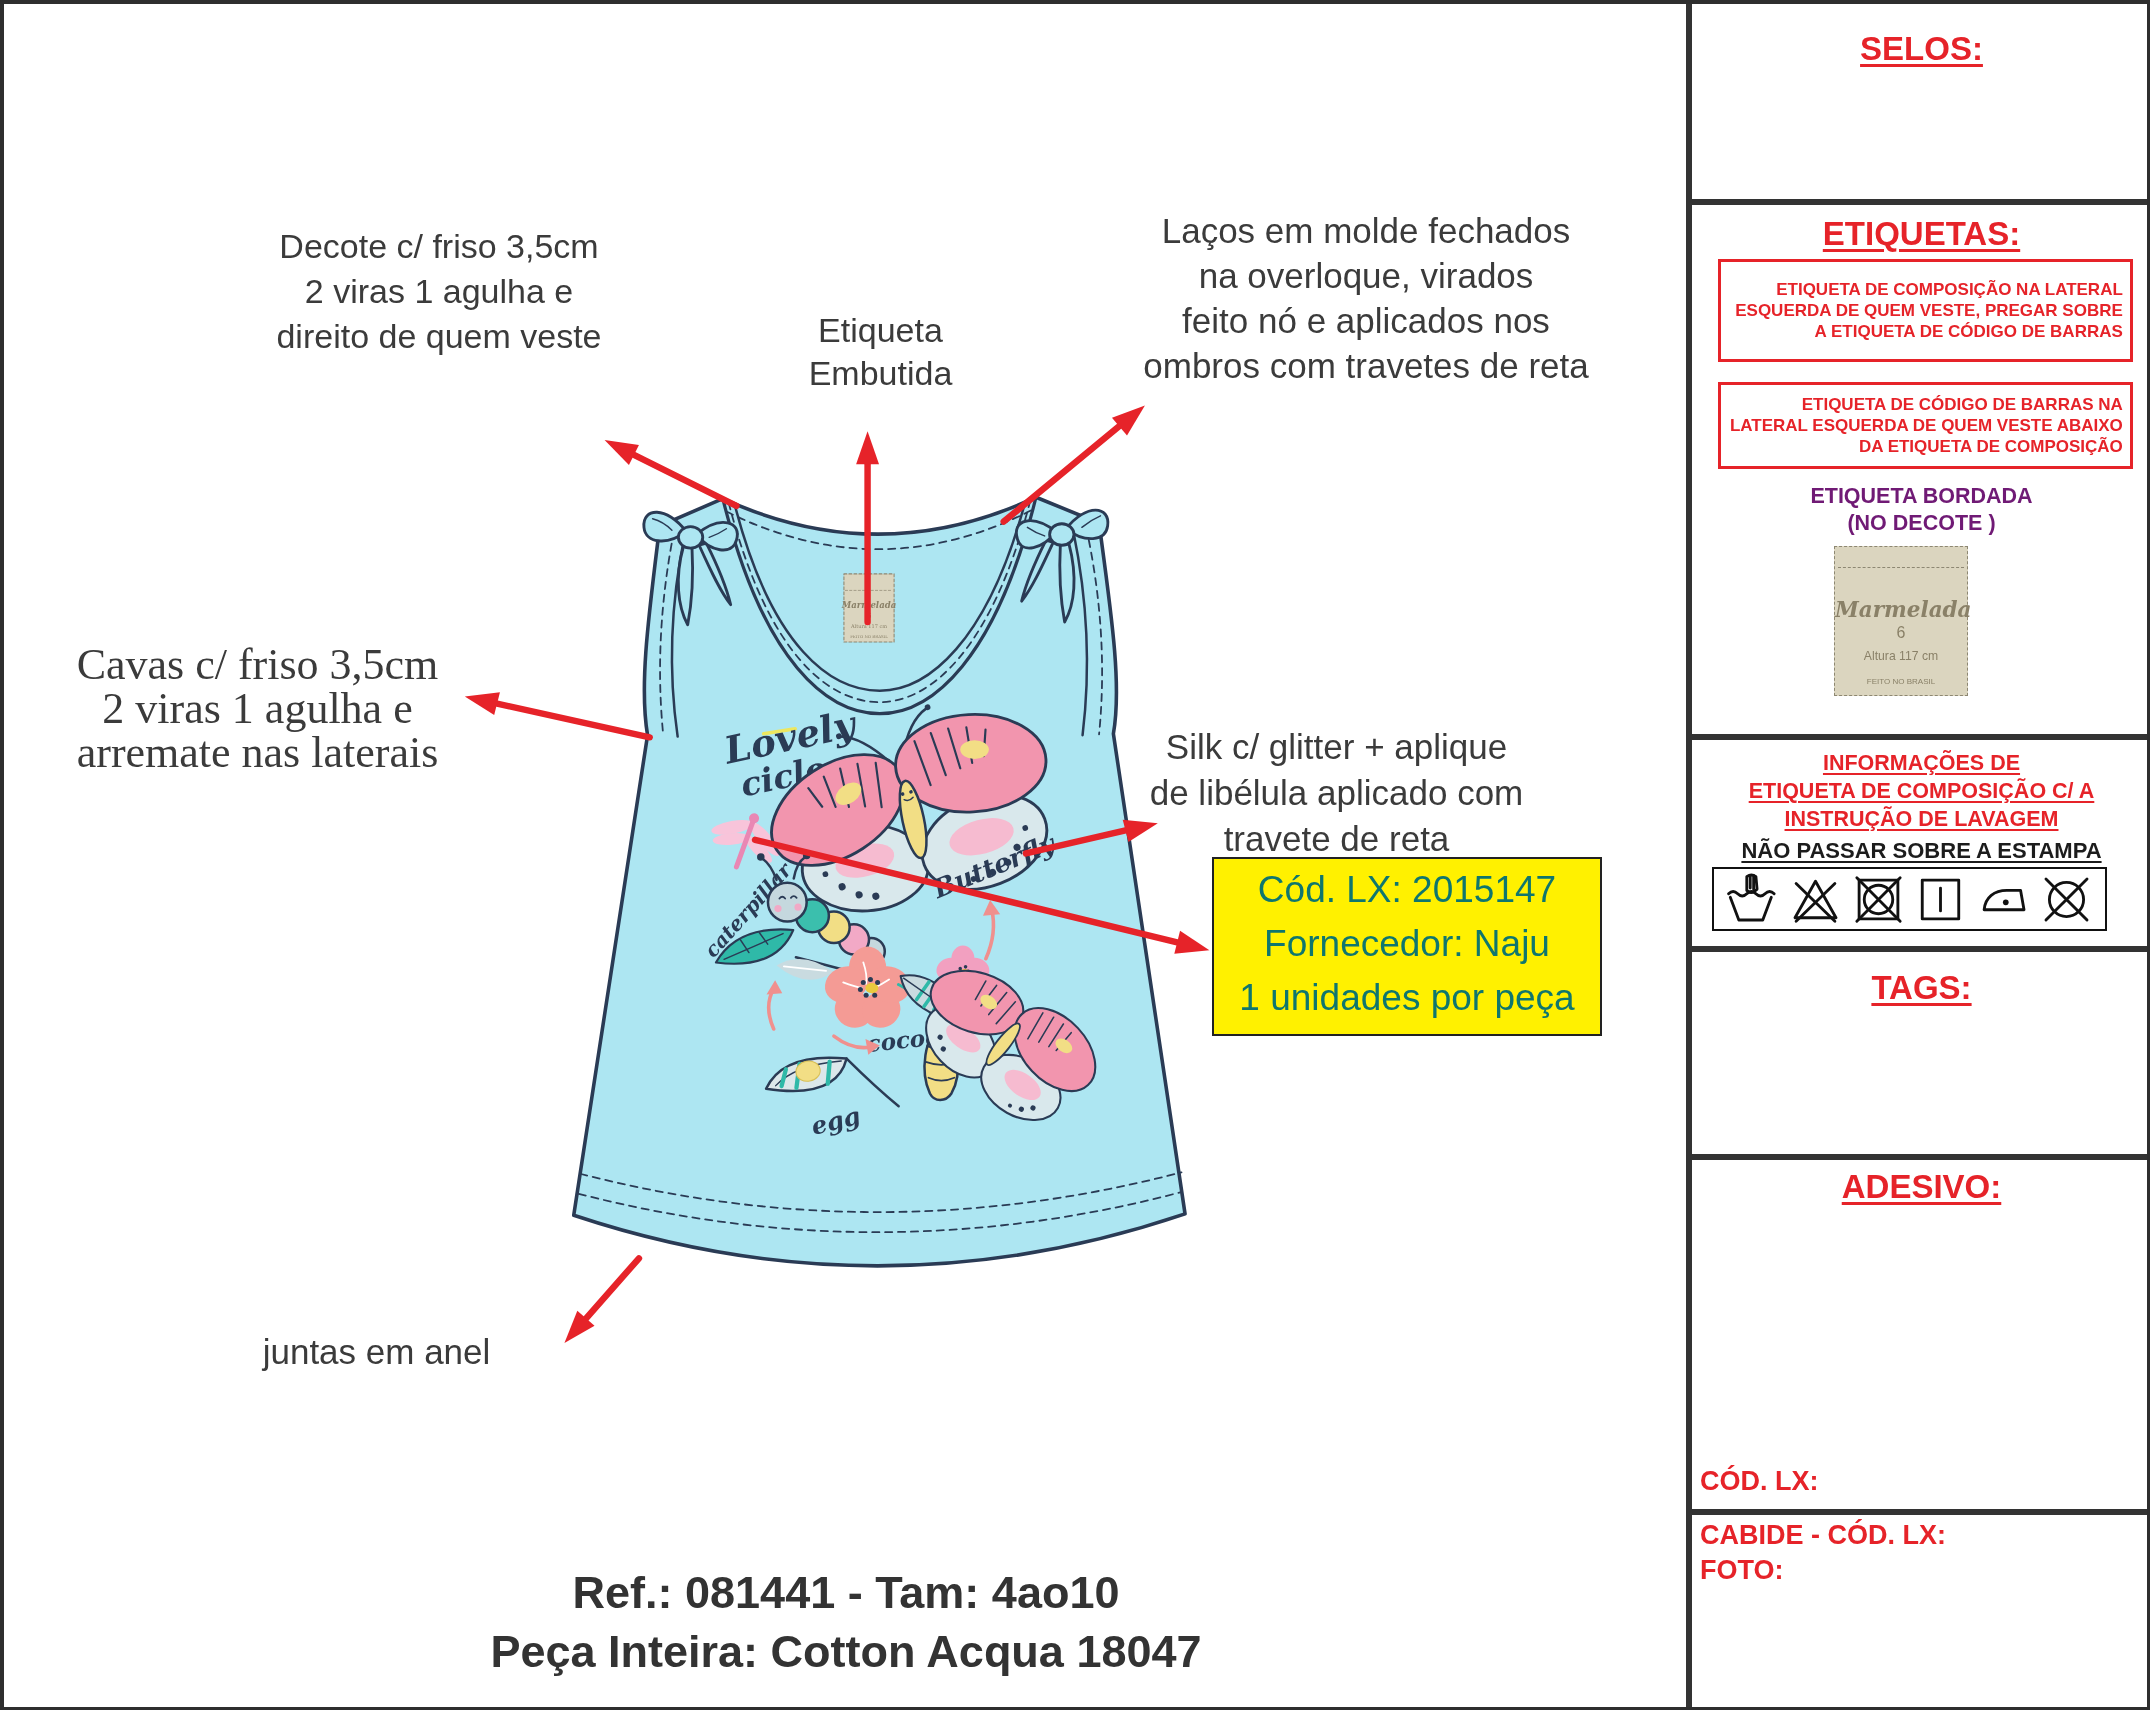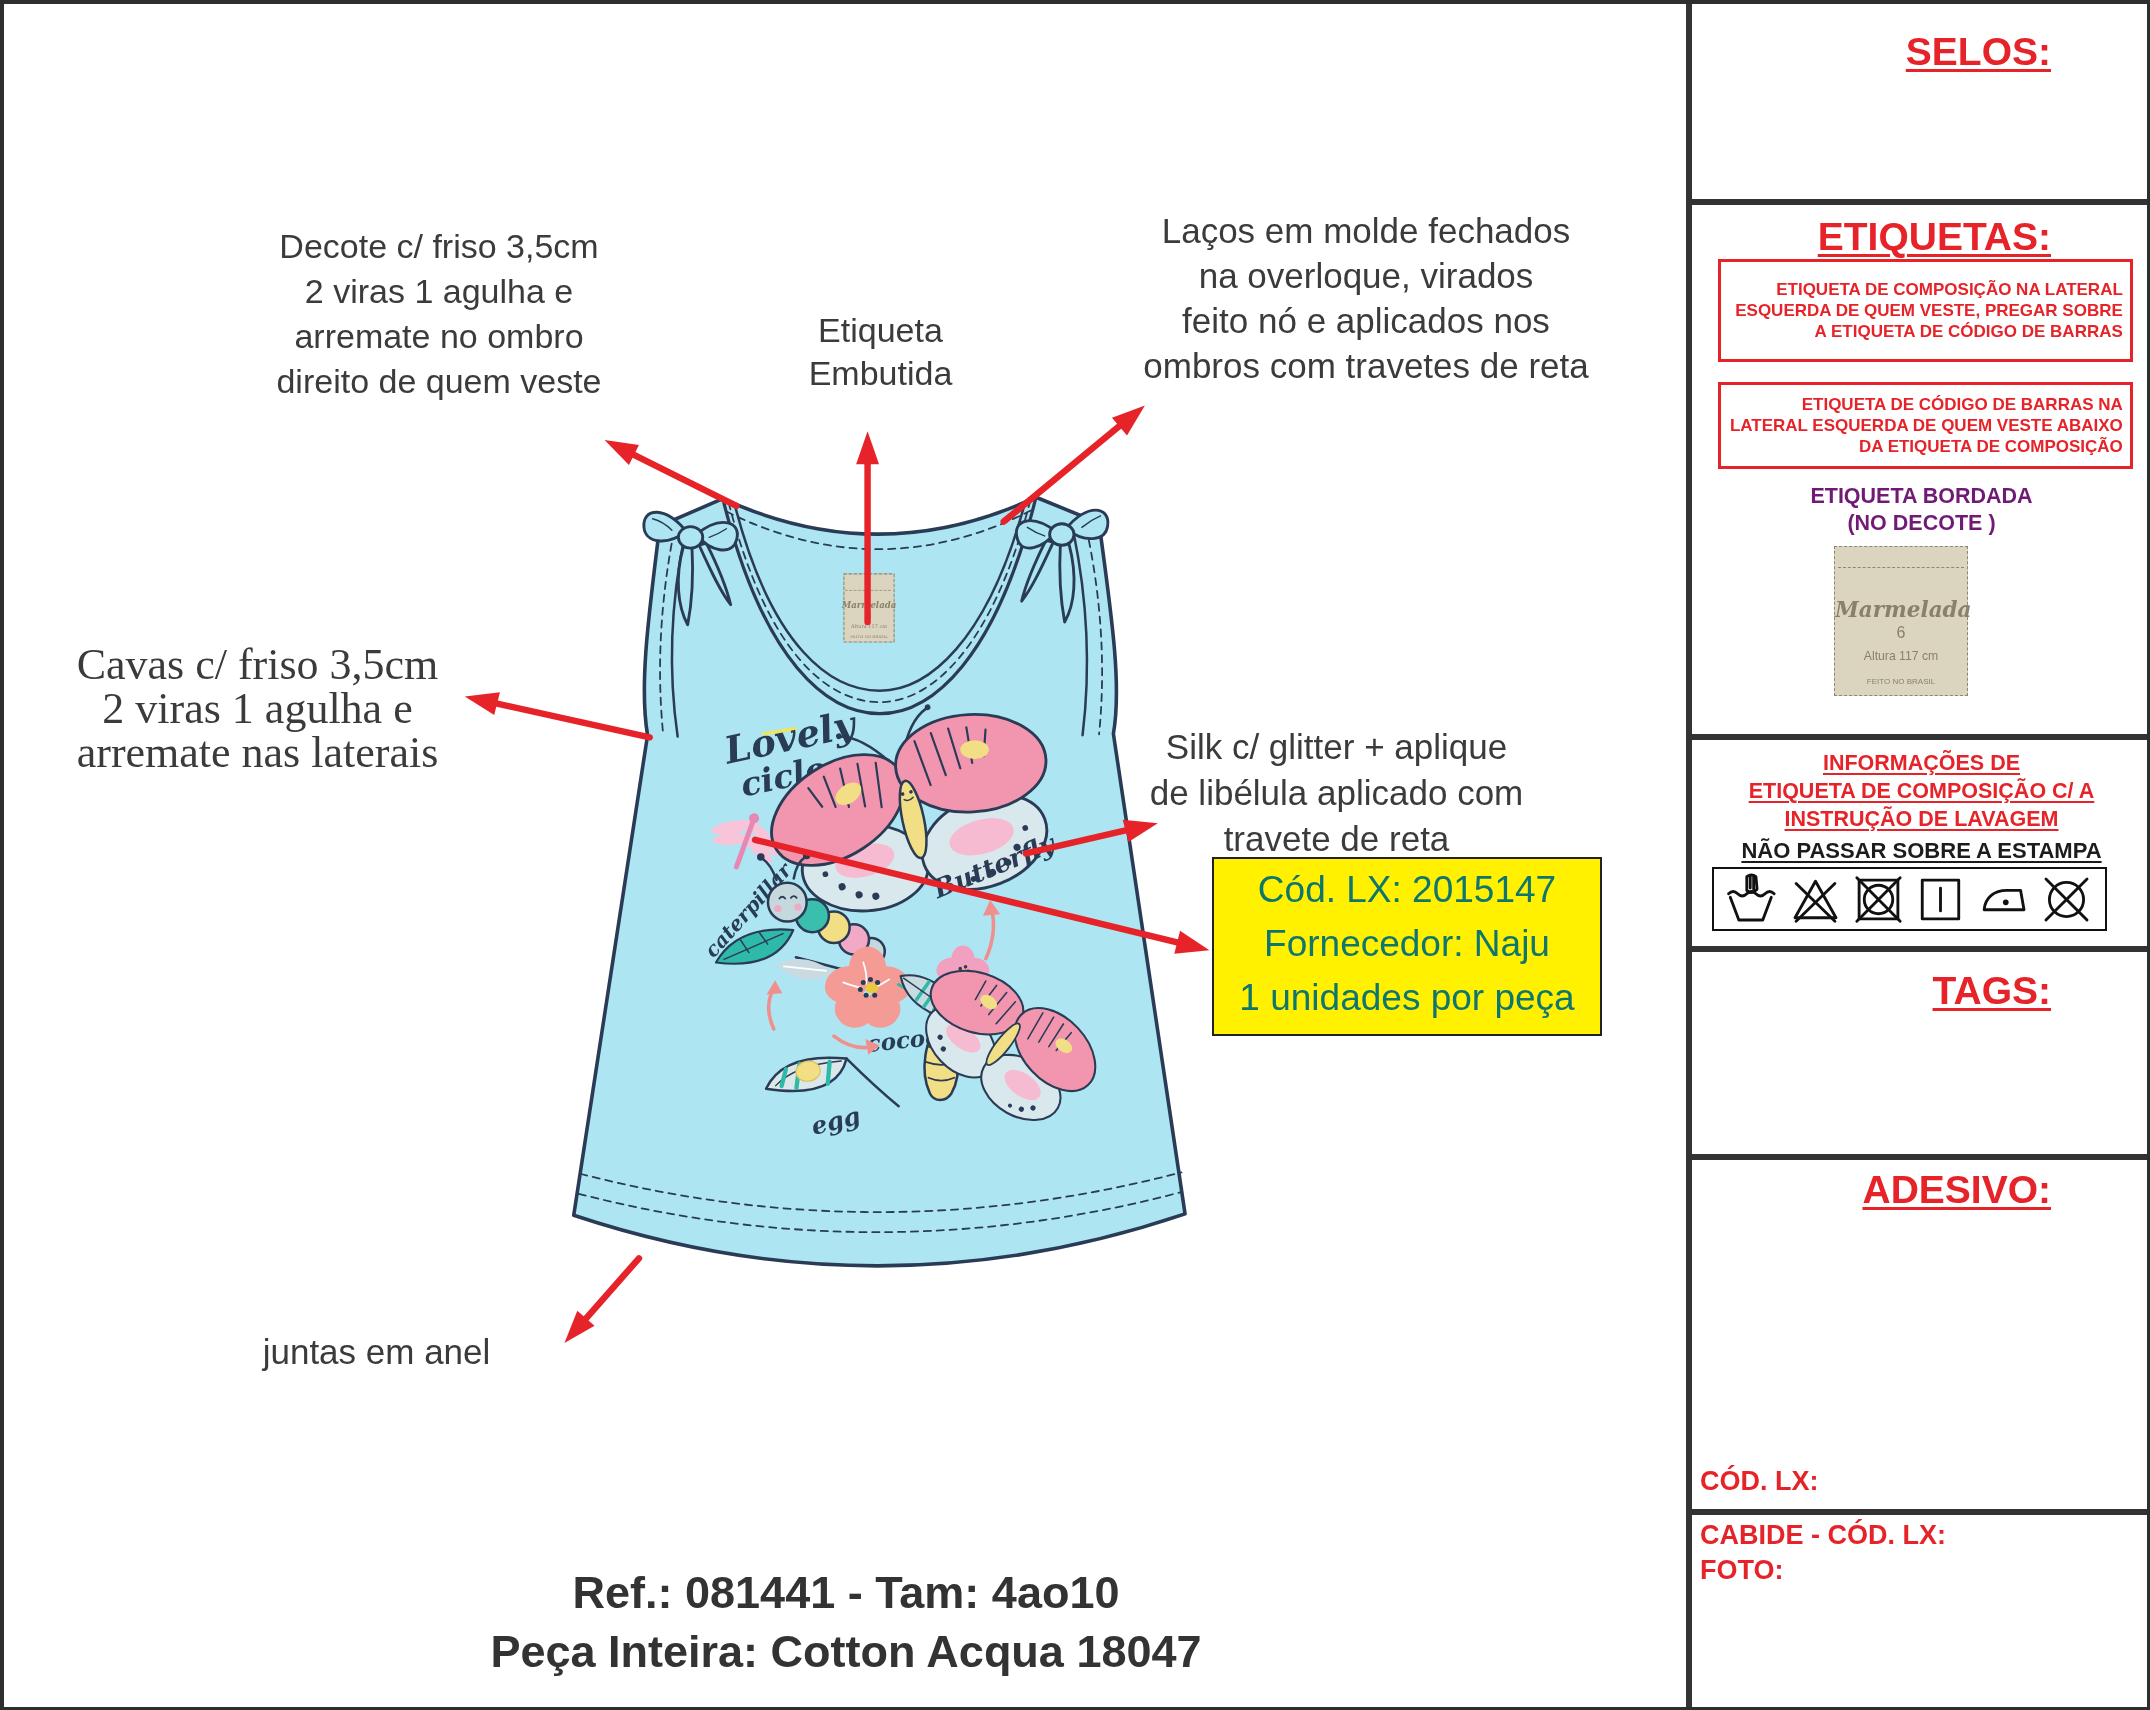--- a/index.html
+++ b/index.html
@@ -4,22 +4,22 @@
 <style>
   html,body{margin:0;padding:0;background:#fff;}
   .page{position:relative;width:2151px;height:1711px;background:#fff;
         font-family:"Liberation Sans",sans-serif;box-sizing:border-box;
         border:4.3px solid #2e2e2e;overflow:hidden;}
   .abs{position:absolute;}
   .ann{color:#3b3b3b;text-align:center;}
   .ann div{white-space:nowrap;}
   .divider-v{position:absolute;background:#333;}
   .divider-h{position:absolute;background:#333;}
-  .side-head{position:absolute;left:1588px;width:459px;text-align:right;
-             font-weight:bold;font-size:39px;color:#E62329;
+  .side-head{position:absolute;left:1688px;width:459px;text-align:center;
+             font-weight:bold;font-size:33px;color:#E62329;
              text-decoration:underline;text-decoration-thickness:2.9px;text-underline-offset:4.3px;}
   .red-box{position:absolute;border:3.6px solid #E62329;color:#E62329;font-weight:bold;
            font-size:17px;line-height:21px;text-align:right;display:flex;
            align-items:center;justify-content:center;box-sizing:border-box;padding:2.9px 7.2px;}
   .info-head{position:absolute;left:1688px;width:459px;text-align:center;font-weight:bold;
              font-size:21.5px;line-height:28px;color:#E62329;}
   .info-head div{text-decoration:underline;text-decoration-thickness:2.1px;text-underline-offset:2.9px;}
   .warn{position:absolute;left:1688px;width:459px;text-align:center;font-weight:bold;
         font-size:22px;color:#1c1c1c;text-decoration:underline;text-underline-offset:2.9px;}
   .care-box{position:absolute;left:1708px;top:863px;width:395px;height:64px;
@@ -277,21 +277,20 @@
         <polygon points="1610,1143 1569,1169 1561,1138"></polygon>
         <polygon points="1682,1320 1633,1325 1641,1293"></polygon>
         <polygon points="782,1868 800,1823 824,1844"></polygon>
       </g>
     </g>
   </svg>
 
   <div class="abs ann" style="left:168px;top:220px;width:534px;font-size:34px;line-height:45px;">
     <div>Decote c/ friso 3,5cm</div>
     <div>2 viras 1 agulha e</div>
-    <div>arremate no ombro</div>
     <div>direito de quem veste</div>
   </div>
 
   <div class="abs ann" style="left:1061px;top:204px;width:602px;font-size:35px;line-height:45px;">
     <div>Laços em molde fechados</div>
     <div>na overloque, virados</div>
     <div>feito nó e aplicados nos</div>
     <div>ombros com travetes de reta</div>
   </div>
 

